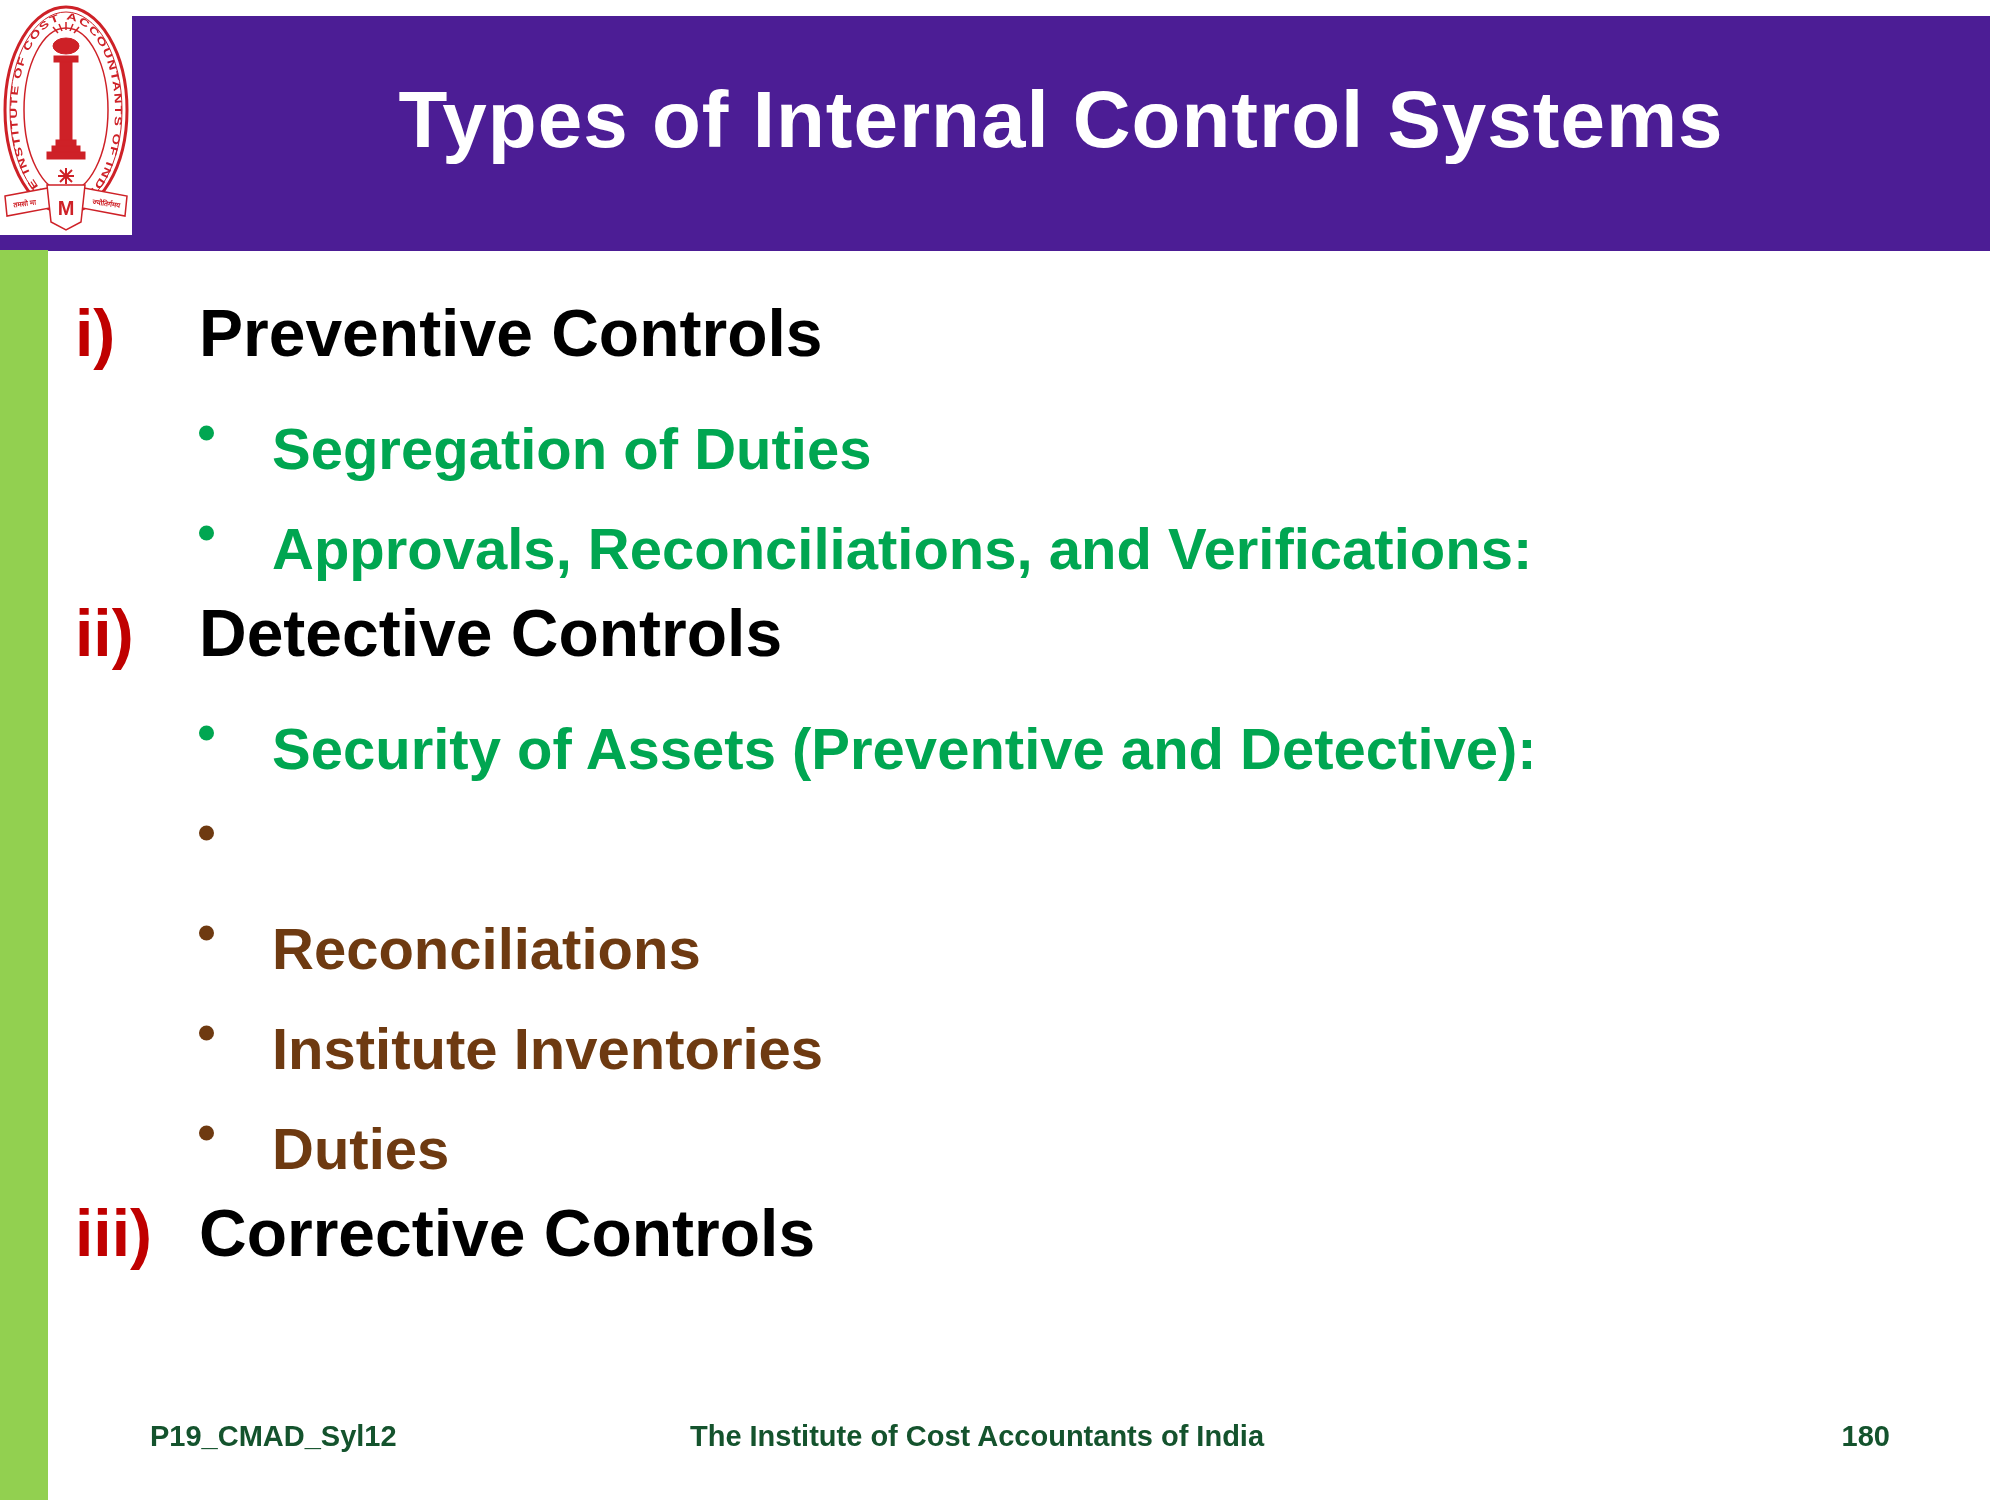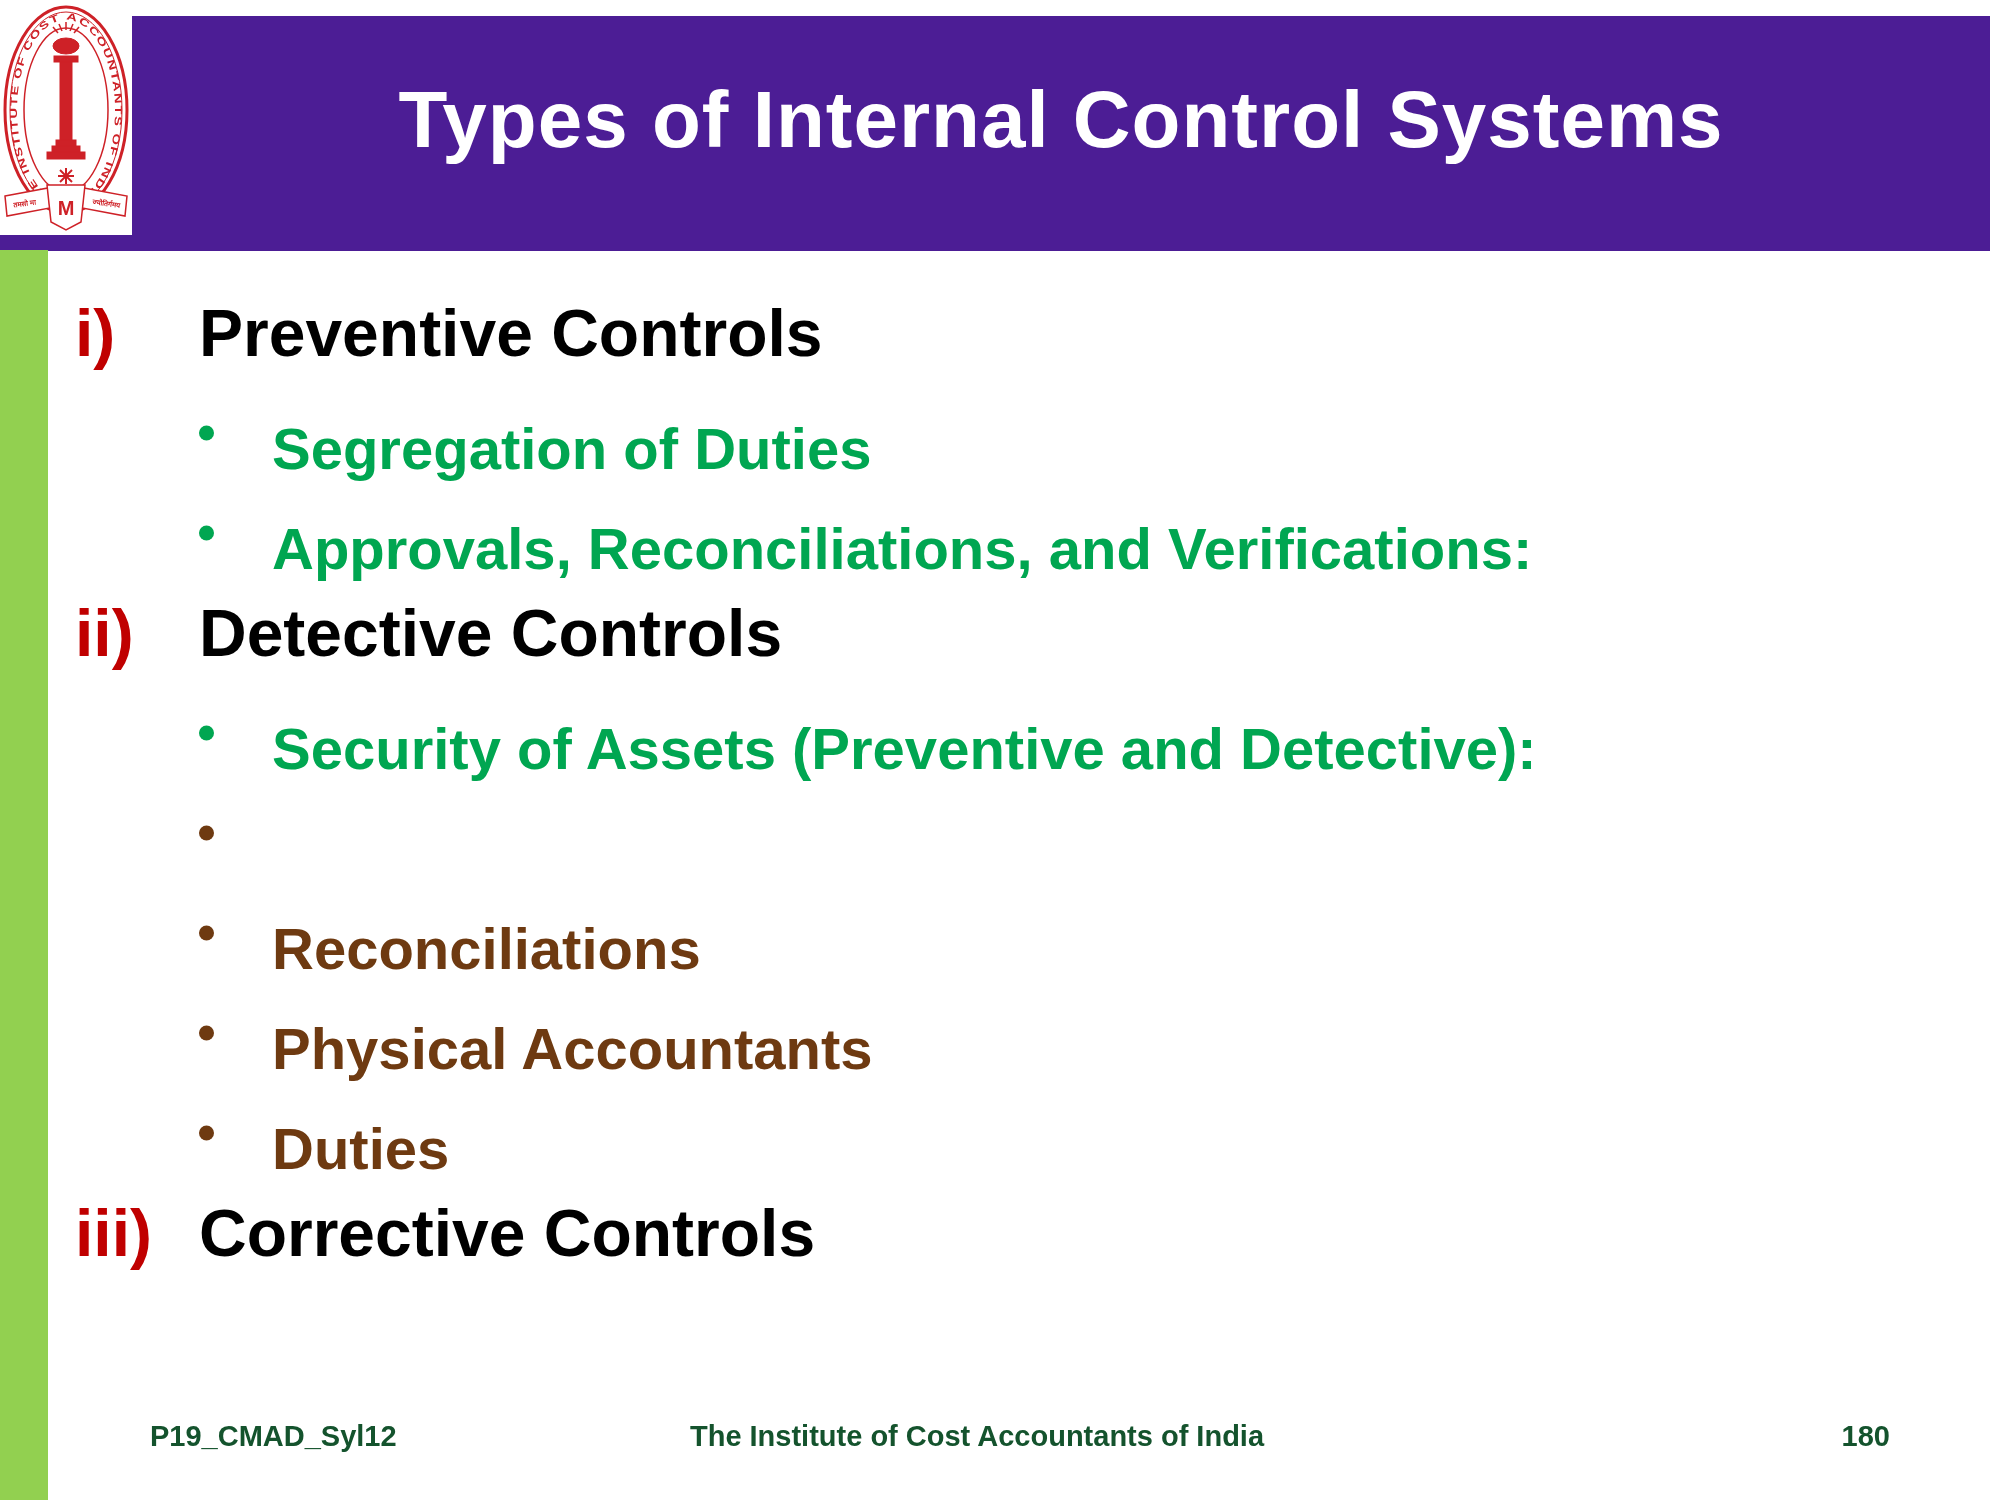--- a/index.html
+++ b/index.html
@@ -175,21 +175,21 @@
     <span class="dot b-dot"></span>
   </div>
 
   <div class="row">
     <span class="dot b-dot"></span>
     <span class="btext brown">Reconciliations</span>
   </div>
 
   <div class="row">
     <span class="dot b-dot"></span>
-    <span class="btext brown">Physical Accountants</span>
+    <span class="btext brown">Institute Inventories</span>
   </div>
 
   <div class="row">
     <span class="dot b-dot"></span>
     <span class="btext brown">Duties</span>
   </div>
 
   <div class="row">
     <span class="marker">iii)</span>
     <span class="htext">Corrective Controls</span>

